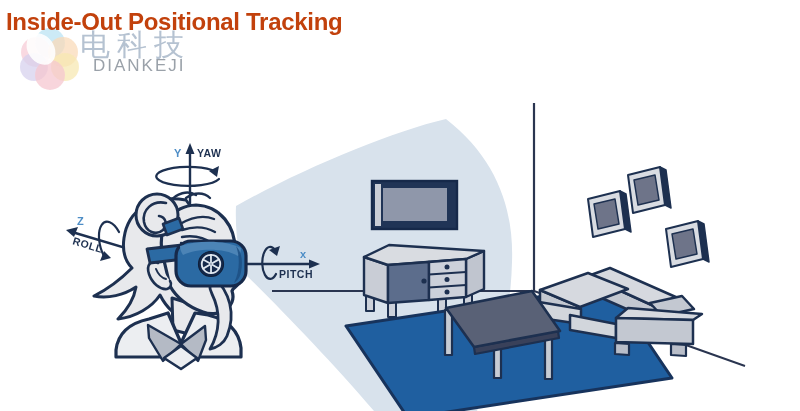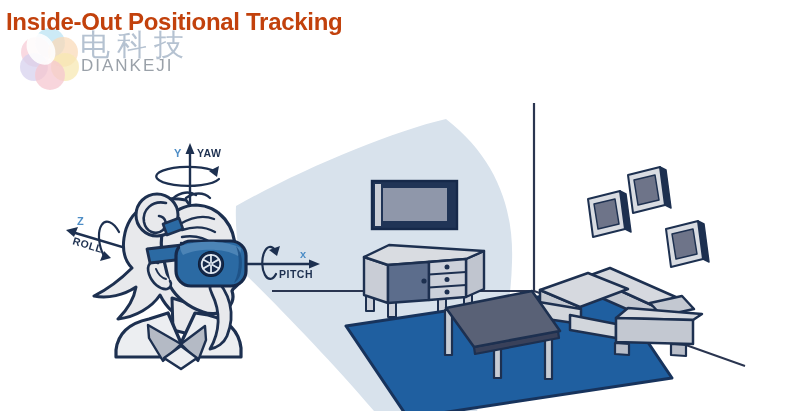--- a/index.html
+++ b/index.html
@@ -2,21 +2,21 @@
 <html><head>
 <meta charset="utf-8">
 <style>
   html,body{margin:0;padding:0;background:#ffffff;}
   .stage{position:relative;width:800px;height:411px;background:#ffffff;overflow:hidden;
          font-family:"Liberation Sans",sans-serif;text-align:center;}
   .title{position:absolute;left:6px;top:8px;font-size:24px;font-weight:bold;color:#c2410c;
          letter-spacing:-0.3px;z-index:5;}
   .wm{position:absolute;z-index:2;}
   .wm-cn{left:80px;top:25px;font-size:30px;color:#b5c2d1;letter-spacing:7px;font-weight:400;}
-  .wm-en{left:81px;top:56px;font-size:17px;color:#9aa1a9;letter-spacing:2px;font-weight:400;}
+  .wm-en{left:93px;top:56px;font-size:17px;color:#9aa1a9;letter-spacing:2px;font-weight:400;}
   .logo{position:absolute;left:19px;top:25px;z-index:1;}
   svg text{font-family:"Liberation Sans",sans-serif;}
   .axisLetter{font-size:11px;font-weight:bold;fill:#4d8dc6;}
   .axisWord{font-size:10.5px;font-weight:bold;fill:#1d3050;letter-spacing:0.5px;}
 </style>
 </head>
 <body>
 
 <div class="stage">
 

